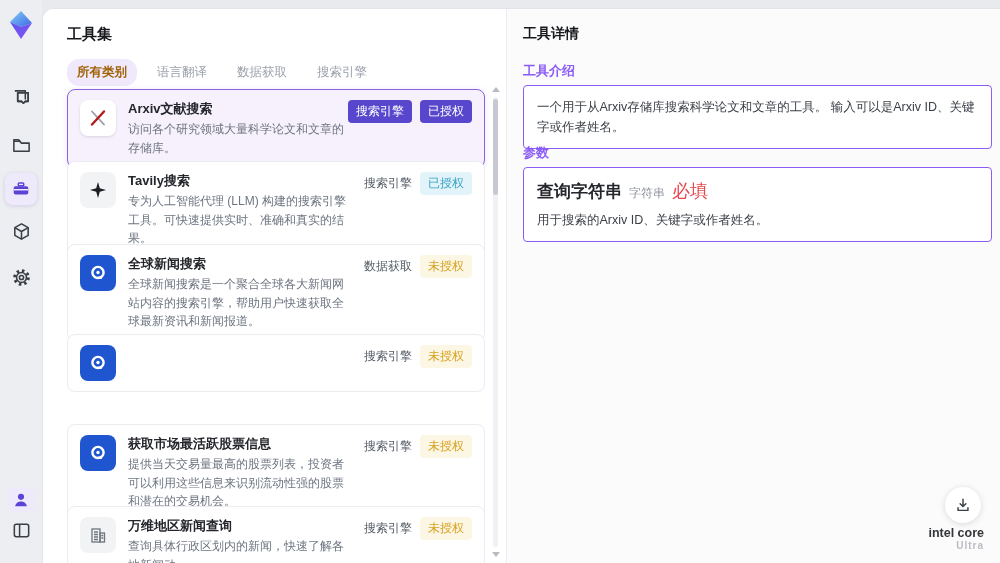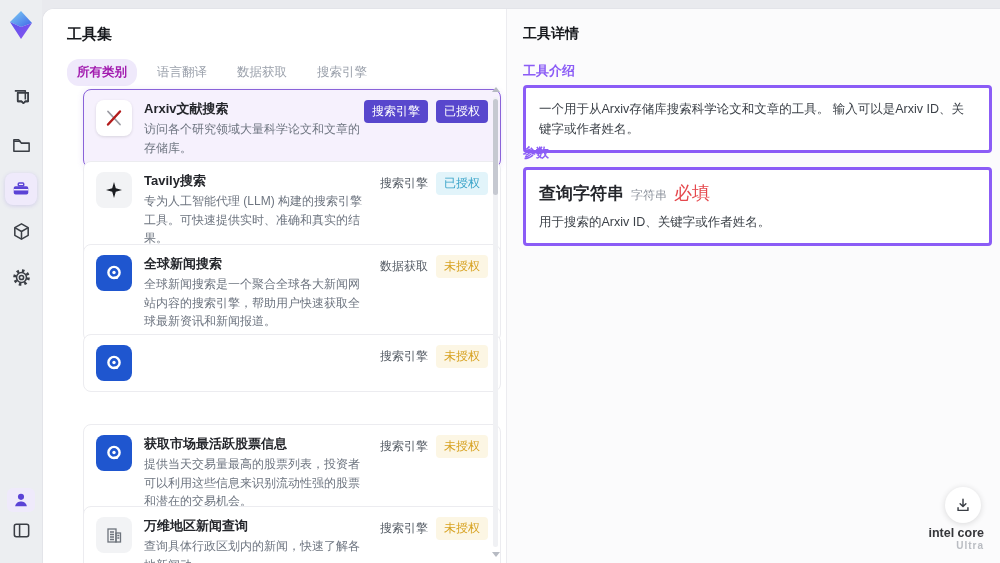--- a/index.html
+++ b/index.html
@@ -16,23 +16,23 @@
   .rail-bottom-avatar { position:absolute; left:7px; width:28px; height:24px; display:flex; align-items:center; justify-content:center; background:#efeafb; border-radius:6px; }
 
   
   .main { position:absolute; left:42px; top:8px; right:0; bottom:0; background:#ffffff; border-top-left-radius:12px; border-top:1px solid #e3e4e9; border-left:1px solid #e3e4e9; overflow:hidden; }
 
   
   .left-col { position:absolute; left:0; top:0; width:463px; bottom:0; background:#fff; }
   .page-title { position:absolute; left:24px; top:16px; font-size:15px; font-weight:bold; color:#17191d; }
   .tabs { position:absolute; left:24px; top:50px; display:flex; gap:10px; align-items:center; }
   .tab { font-size:12.5px; color:#9aa0ab; padding:5px 10px; border-radius:6px; cursor:pointer; white-space:nowrap; }
-  .tab.active { background:#efe9fb; color:#a21caf; font-weight:bold;border-radius:12px; }
-
-  .cards { position:absolute; left:40px; top:78px; width:492px; bottom:0; }
+  .tab.active { background:#efe9fb; color:#a16207; font-weight:bold;border-radius:12px; }
+
+  .cards { position:absolute; left:24px; top:78px; width:492px; bottom:0; }
   .card { position:absolute; left:0; width:418px; background:#fff; border:1px solid #ececf0; border-radius:8px; padding:10px 12px; cursor:pointer; }
   .card.selected { background:#f6f1fd; border:1.5px solid #8a63d9; box-shadow:0 1px 6px rgba(120,80,220,.15); }
   .card-inner { display:flex; gap:12px; }
   .tool-icon { flex:0 0 36px; width:36px; height:36px; border-radius:8px; display:flex; align-items:center; justify-content:center; }
   .tool-icon.white { background:#ffffff; box-shadow:0 1px 3px rgba(0,0,0,.12); }
   .tool-icon.gray  { background:#f2f3f5; }
   .tool-icon.blue  { background:#1f56cf; }
   .tool-body { flex:1; min-width:0; padding-right:118px; }
   .tool-name { font-size:13px; font-weight:bold; color:#24262b; line-height:1.4; }
   .tool-desc { font-size:12px; color:#6e7580; line-height:1.55; margin-top:2px; }
@@ -50,21 +50,21 @@
   .vscroll .down { bottom:0; border-top:5px solid #b7bbc3; }
   .vscroll .track { position:absolute; left:2px; top:10px; bottom:10px; width:5px; background:#f0f1f4; border-radius:3px; }
   .vscroll .thumb { position:absolute; left:2px; top:12px; height:96px; width:5px; background:#c6c9d1; border-radius:3px; }
 
   
   .right-col { position:absolute; left:463px; right:0; top:0; bottom:0; background:#fbfbfc; border-left:1px solid #ececf0; }
   .detail-title { position:absolute; left:16px; top:16px; font-size:14px; font-weight:bold; color:#17191d; }
   .section-h { position:absolute; left:16px; font-size:13px; font-weight:bold; color:#8b5cf6; }
   .sec-intro { top:53px; }
   .sec-params { top:135px; }
-  .info-box { position:absolute; left:16px; right:8px; background:#fff; border:3px solid #8b5cf6; border-radius:4px; padding:11px 13px; }
+  .info-box { position:absolute; left:16px; right:8px; background:#fff; border:1px solid #8b5cf6; border-radius:4px; padding:11px 13px; }
   .intro-box { top:76px; }
   .intro-text { font-size:12.5px; color:#3c4148; line-height:1.6; }
   .param-box { top:158px; }
   .param-line { display:flex; align-items:baseline; gap:7px; }
   .param-name { font-size:17px; font-weight:bold; color:#24262b; }
   .param-type { font-size:12px; color:#8b919b; }
   .param-required { font-size:18px; color:#e5484d; }
   .param-desc { font-size:12.5px; color:#3c4148; margin-top:8px; line-height:1.5; }
 
   

